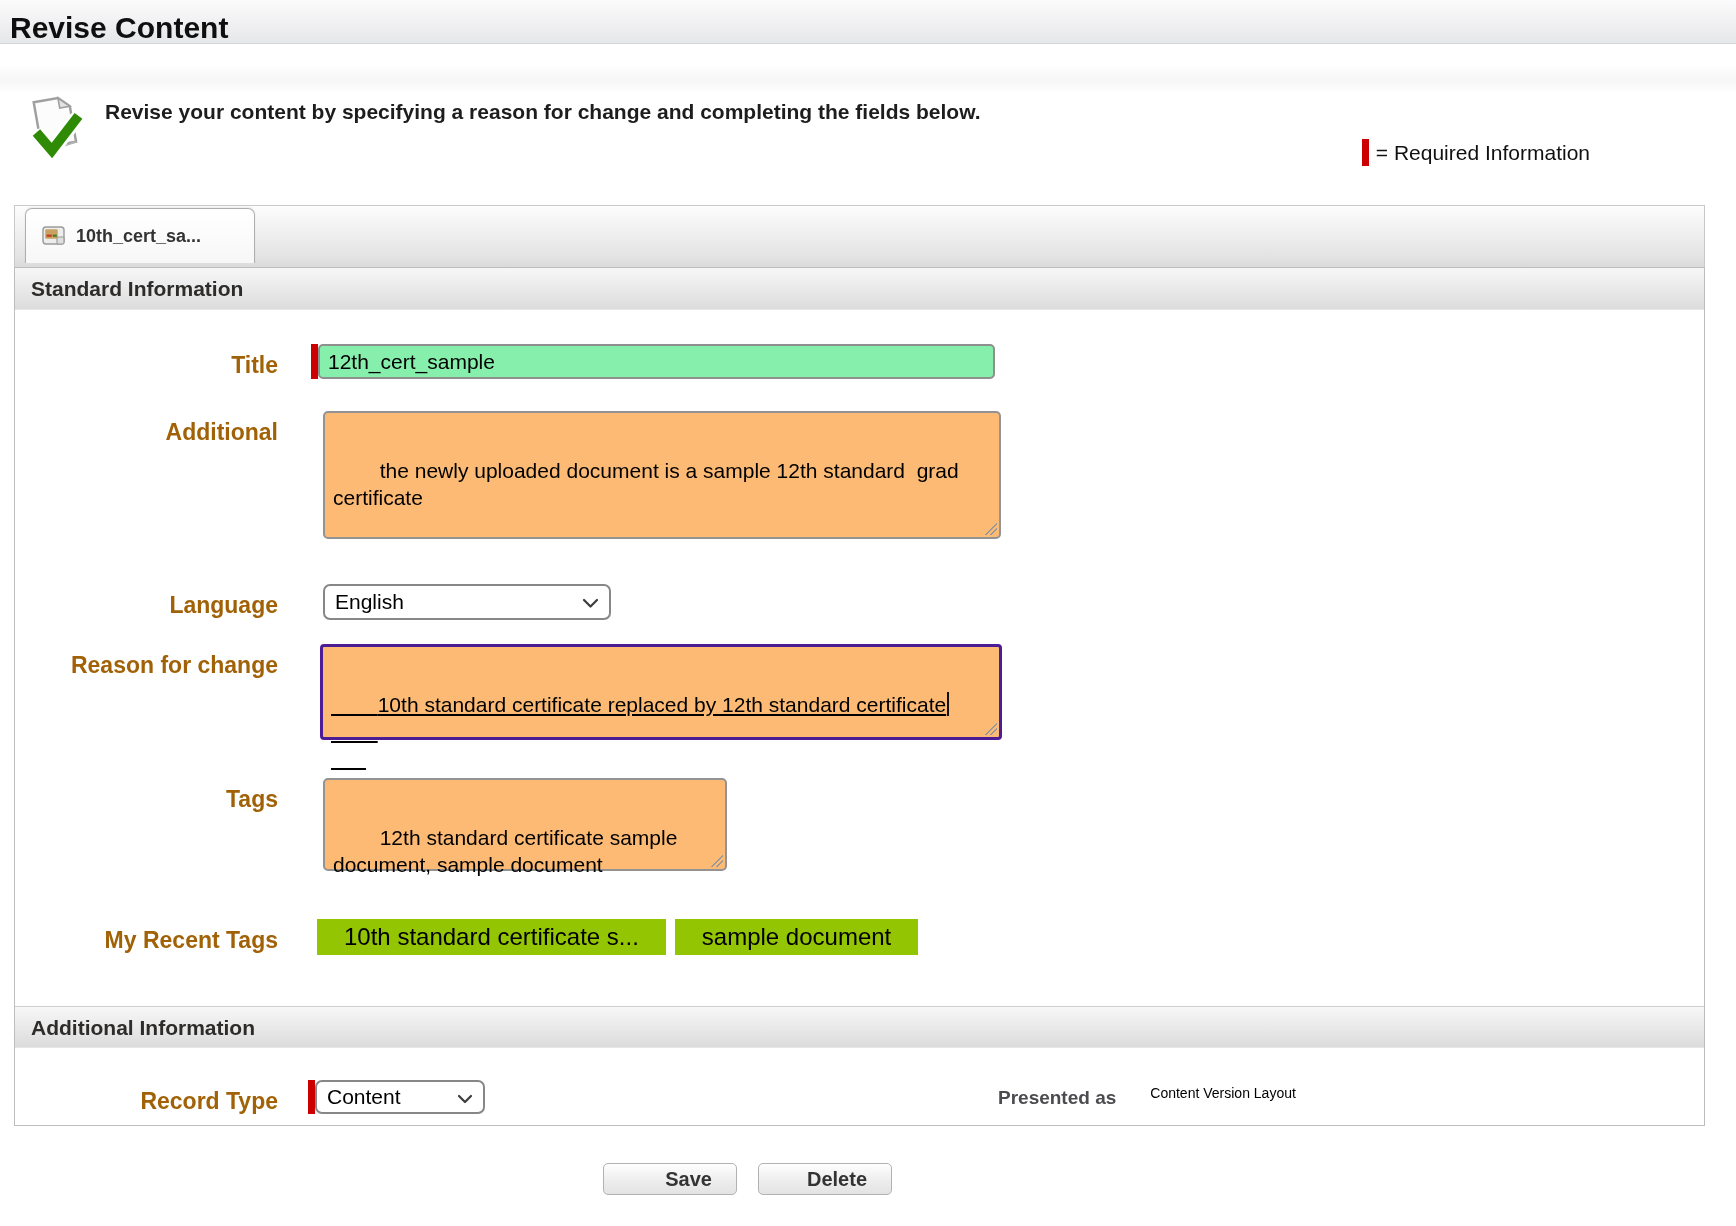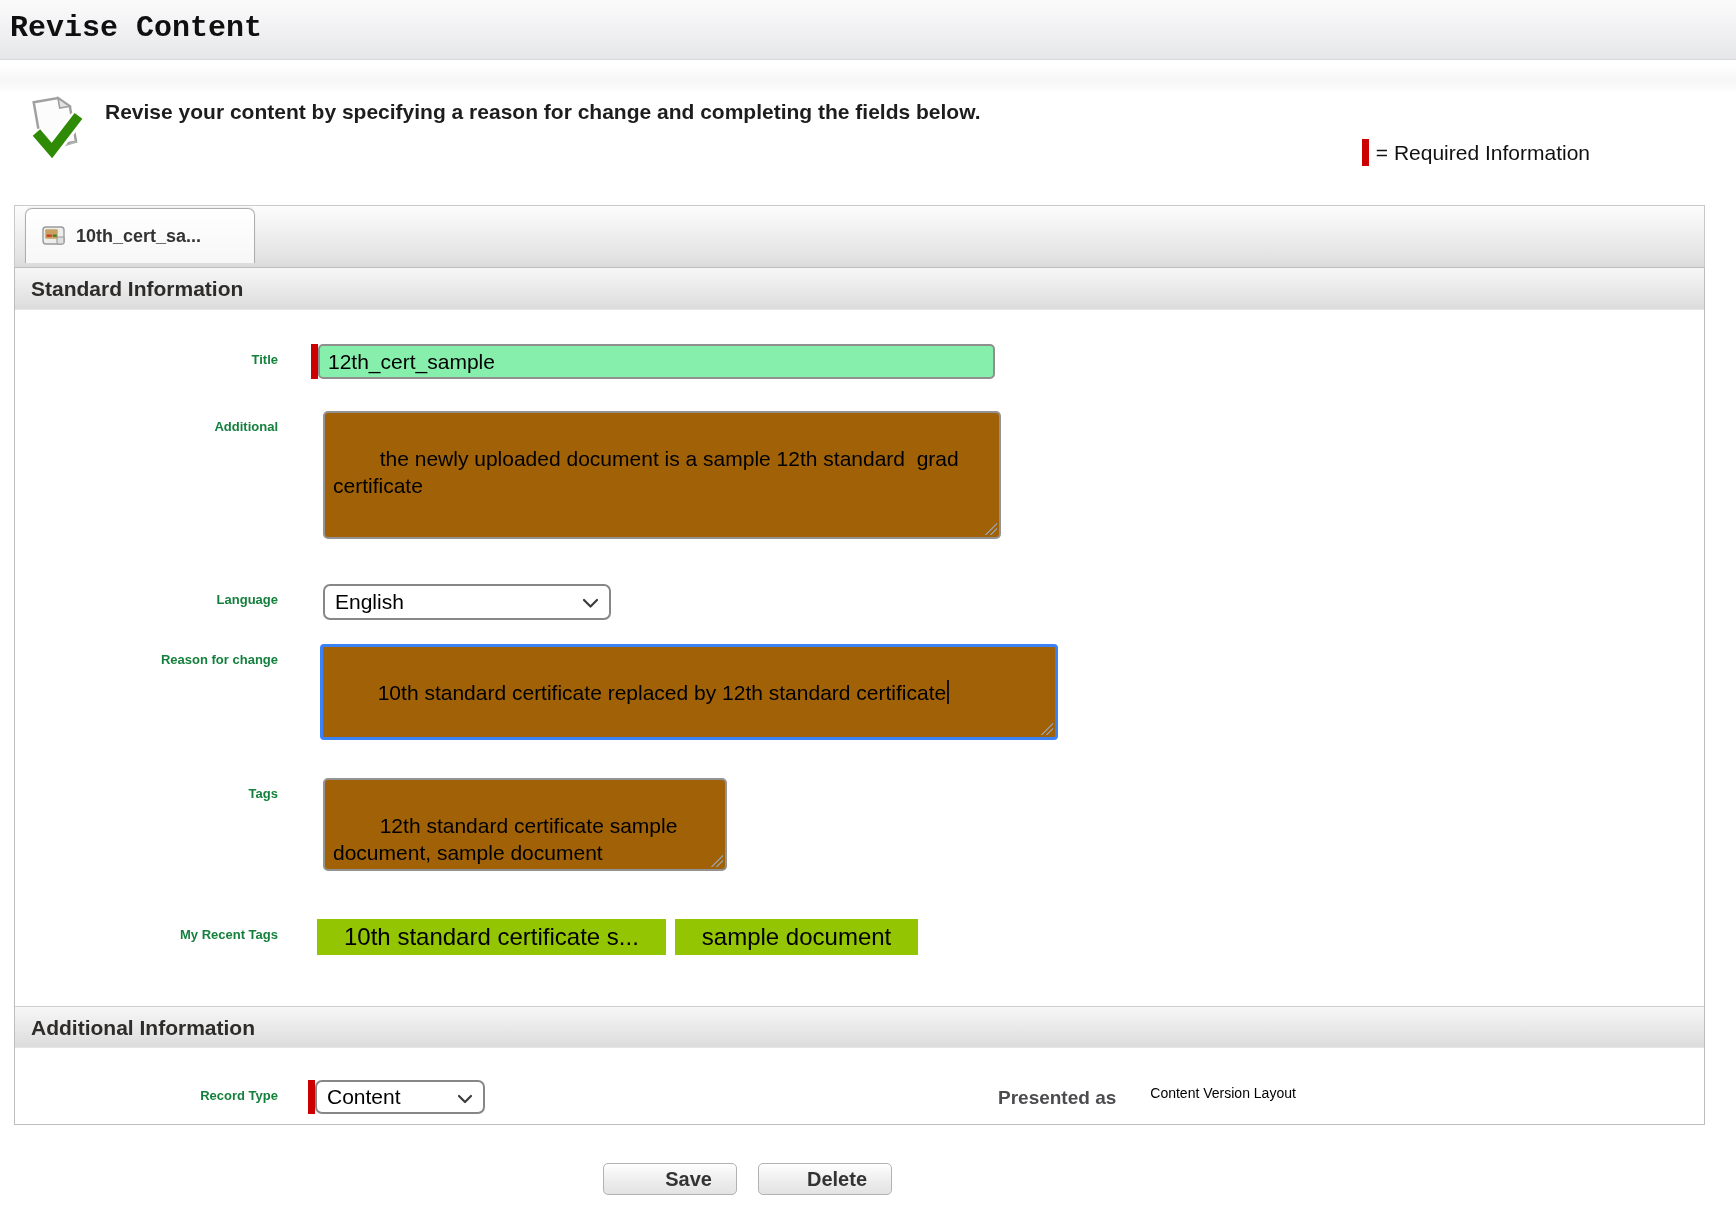--- a/index.html
+++ b/index.html
@@ -1,23 +1,23 @@
 <!DOCTYPE html>
 <html><head>
 <meta charset="utf-8">
 <style>
   * { box-sizing: border-box; }
   html,body { margin:0; padding:0; background:#fff; }
   body { font-family:"Liberation Sans", sans-serif; }
   #page { position:relative; width:1736px; height:1226px; background:#fff; overflow:hidden; }
 
   
-  .topbar { position:absolute; left:0; top:0; width:100%; height:60px;
+  .topbar { position:absolute; left:0; top:0; width:100%; height:44px;
             background:linear-gradient(#fbfbfc 0%, #f0f0f2 55%, #e6e7e9 100%);
-            border-bottom:1px solid #d7d7d9;font-family:Liberation Mono, monospace; }
+            border-bottom:1px solid #d7d7d9; }
   .page-title { margin:0; padding:11px 0 0 10px; font-size:30px; font-weight:bold; color:#0f0f0f; }
   .subband { position:absolute; left:0; top:65px; width:100%; height:26px;
              background:linear-gradient(#ffffff, #f6f6f7 60%, #fdfdfd); }
 
   
   .doc-icon { position:absolute; left:16px; top:90px; }
   .instruction { position:absolute; left:105px; top:100px; font-size:21px; font-weight:bold; color:#1d1d1d; }
   .required-legend { position:absolute; top:139px; right:146px; display:flex; align-items:center; font-size:21px; color:#111; }
   .legend-bar { width:7px; height:27px; background:#cc0000; margin-right:7px; }
 
@@ -31,30 +31,30 @@
          font-size:18px; font-weight:bold; color:#333; box-shadow:0 -1px 2px rgba(0,0,0,0.07); }
   .tab .ticon { margin-right:9px; display:inline-flex; }
 
   
   .panel { position:absolute; left:14px; top:267px; width:1691px; background:#fff; border:1px solid #bdbdbd; }
   .sec-hdr { height:42px; line-height:42px; padding-left:16px; font-size:21px; font-weight:bold; color:#2e2c2a;
              background:linear-gradient(#f7f7f7, #e4e4e4 70%, #dcdcdc); border-bottom:1px solid #e6e6e6; }
   .sec-hdr.second { border-top:1px solid #cfcfcf; }
 
   .row { display:flex; align-items:flex-start; }
-  .flabel { width:263px; flex-shrink:0; text-align:right; font-size:13px; font-weight:bold; color:#15803d; padding-top:8px; }
+  .flabel { width:263px; flex-shrink:0; text-align:right; font-size:23px; font-weight:bold; color:#a16207; padding-top:8px; }
   .fieldbox { display:flex; align-items:stretch; }
   .req-bar { width:7px; background:#cc0000; flex-shrink:0; }
 
   .text-input { width:677px; height:35px; border:2px solid #8f8f8f; border-radius:5px;
                 font-family:"Liberation Sans",sans-serif; font-size:21px; color:#000; padding:0 8px; background:#86efac; }
-  .textbox { position:relative; background:#a16207; border:2px solid #939393; border-radius:5px;
-             font-size:21px; color:#000; padding:6px 8px; white-space:pre-wrap; line-height:1.28; }
+  .textbox { position:relative; background:#fdba74; border:2px solid #939393; border-radius:5px;
+             font-size:21px; color:#000; padding:18px 8px; white-space:pre-wrap; line-height:1.28; }
   .tb-desc   { margin-left:45px; width:678px; height:128px; }
-  .tb-reason { margin-left:42px; width:738px; height:96px; border:3px solid #3b82f6; border-radius:4px; }
+  .tb-reason { margin-left:42px; width:682px; height:96px; border:3px solid #4c1d95; border-radius:4px;text-decoration:underline; }
   .tb-tags   { margin-left:45px; width:404px; height:93px; }
   .resize-handle { position:absolute; right:2px; bottom:2px; width:13px; height:13px;
       background:linear-gradient(135deg, transparent 0 52%, #999 52% 60%, transparent 60% 72%, #999 72% 80%, transparent 80%); }
   .text-cursor { display:inline-block; width:2px; height:24px; background:#111; vertical-align:-4px; margin-left:1px; }
 
   .select { background:#fff; border:2px solid #878787; border-radius:7px; height:36px;
             display:flex; align-items:center; justify-content:space-between;
             font-size:21px; color:#000; padding:0 10px 0 10px; cursor:default; }
   .sel-lang { margin-left:45px; width:288px; }
   .sel-record { width:170px; height:34px; }

